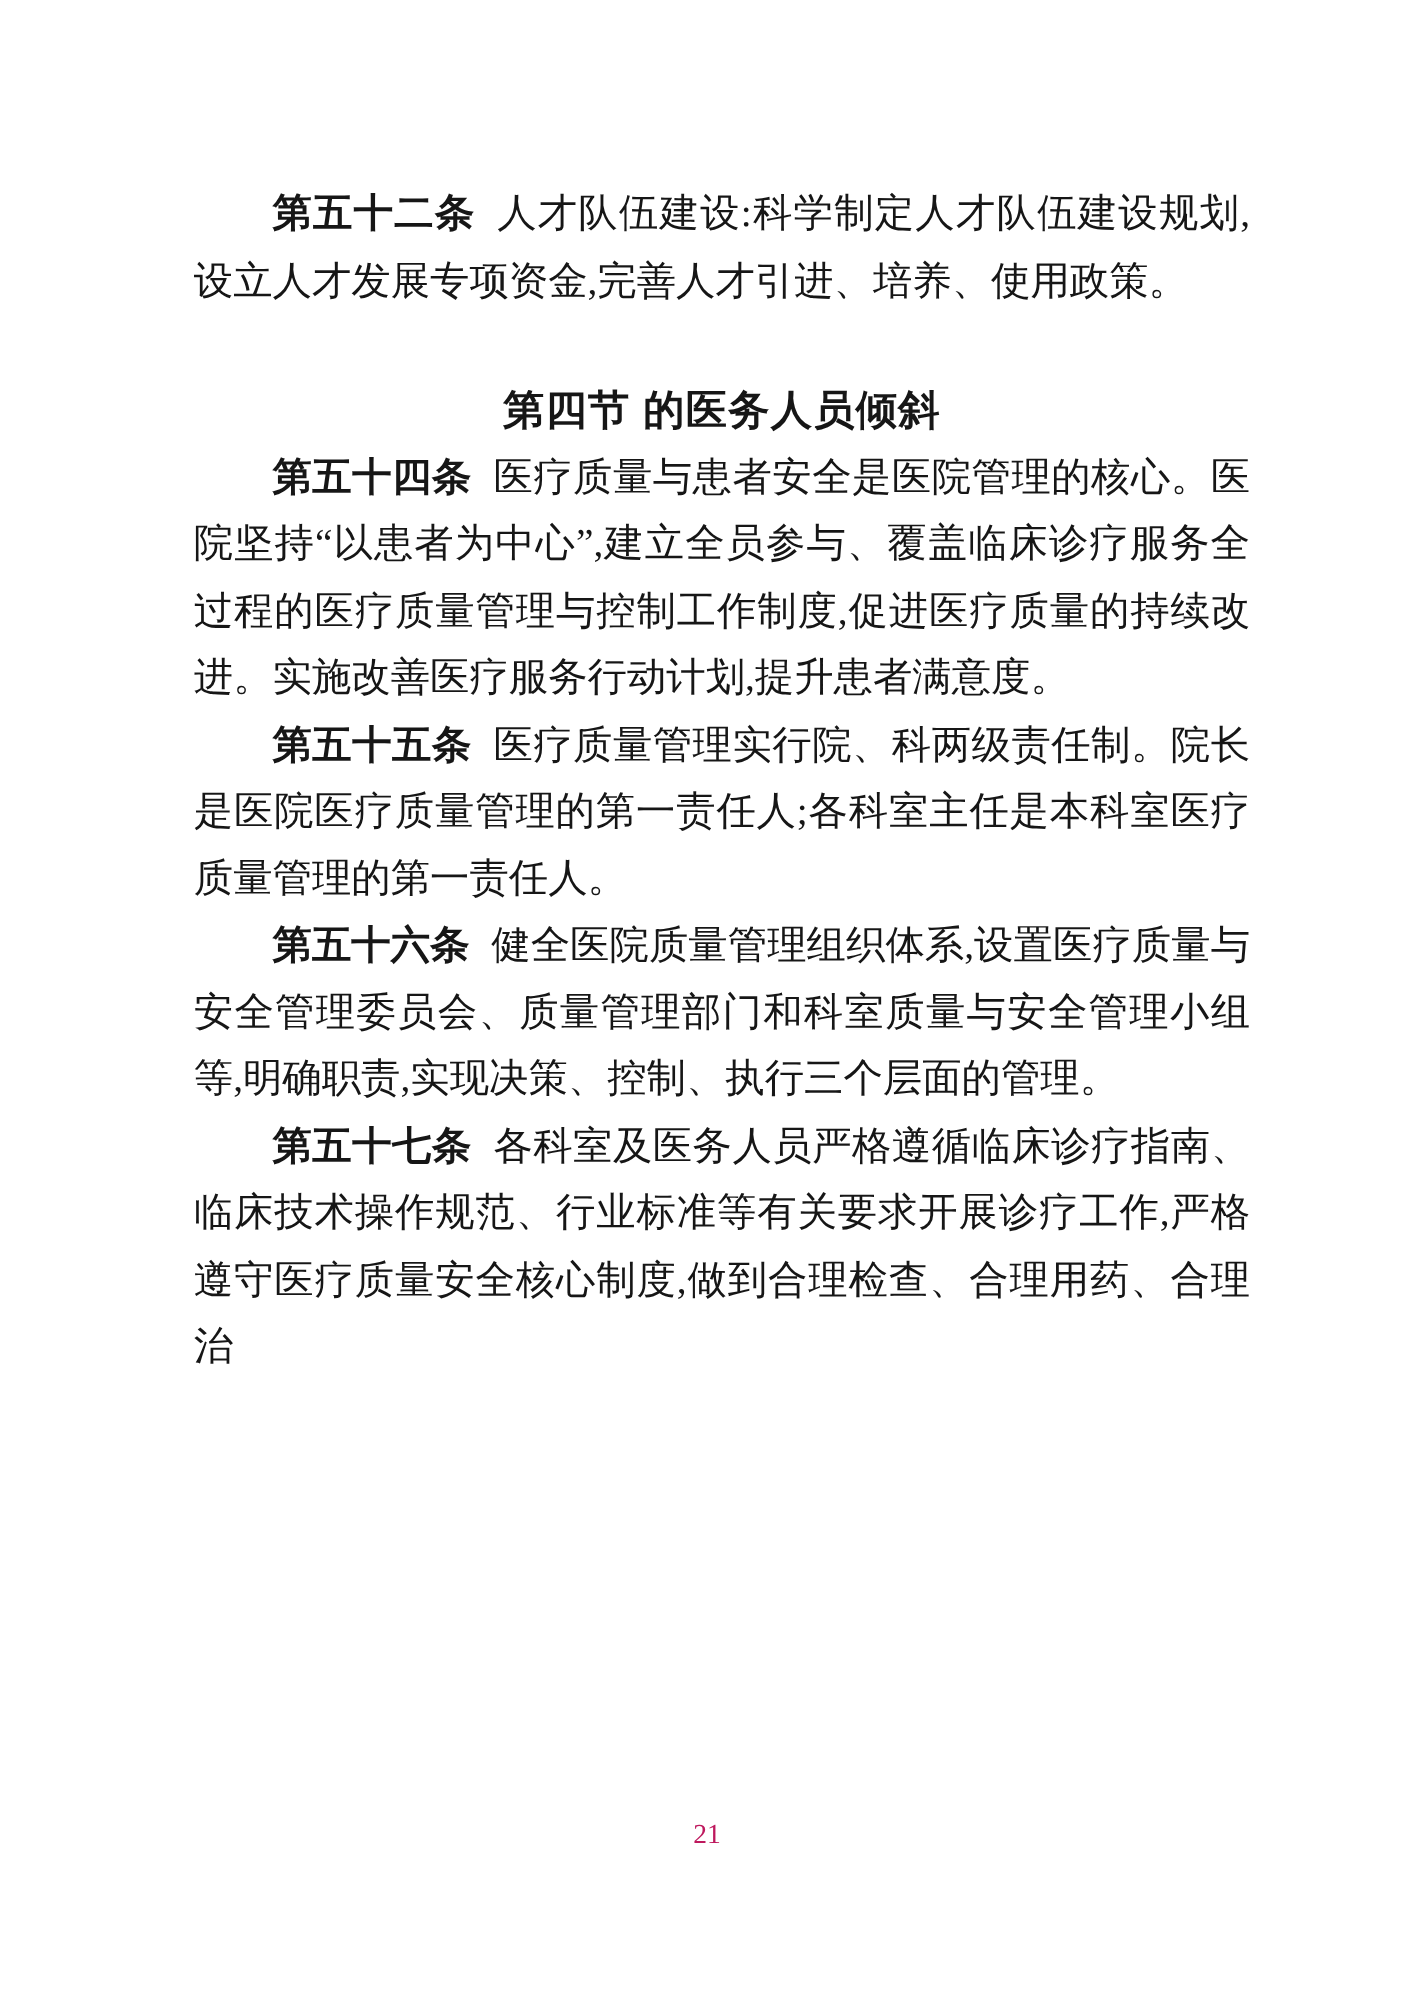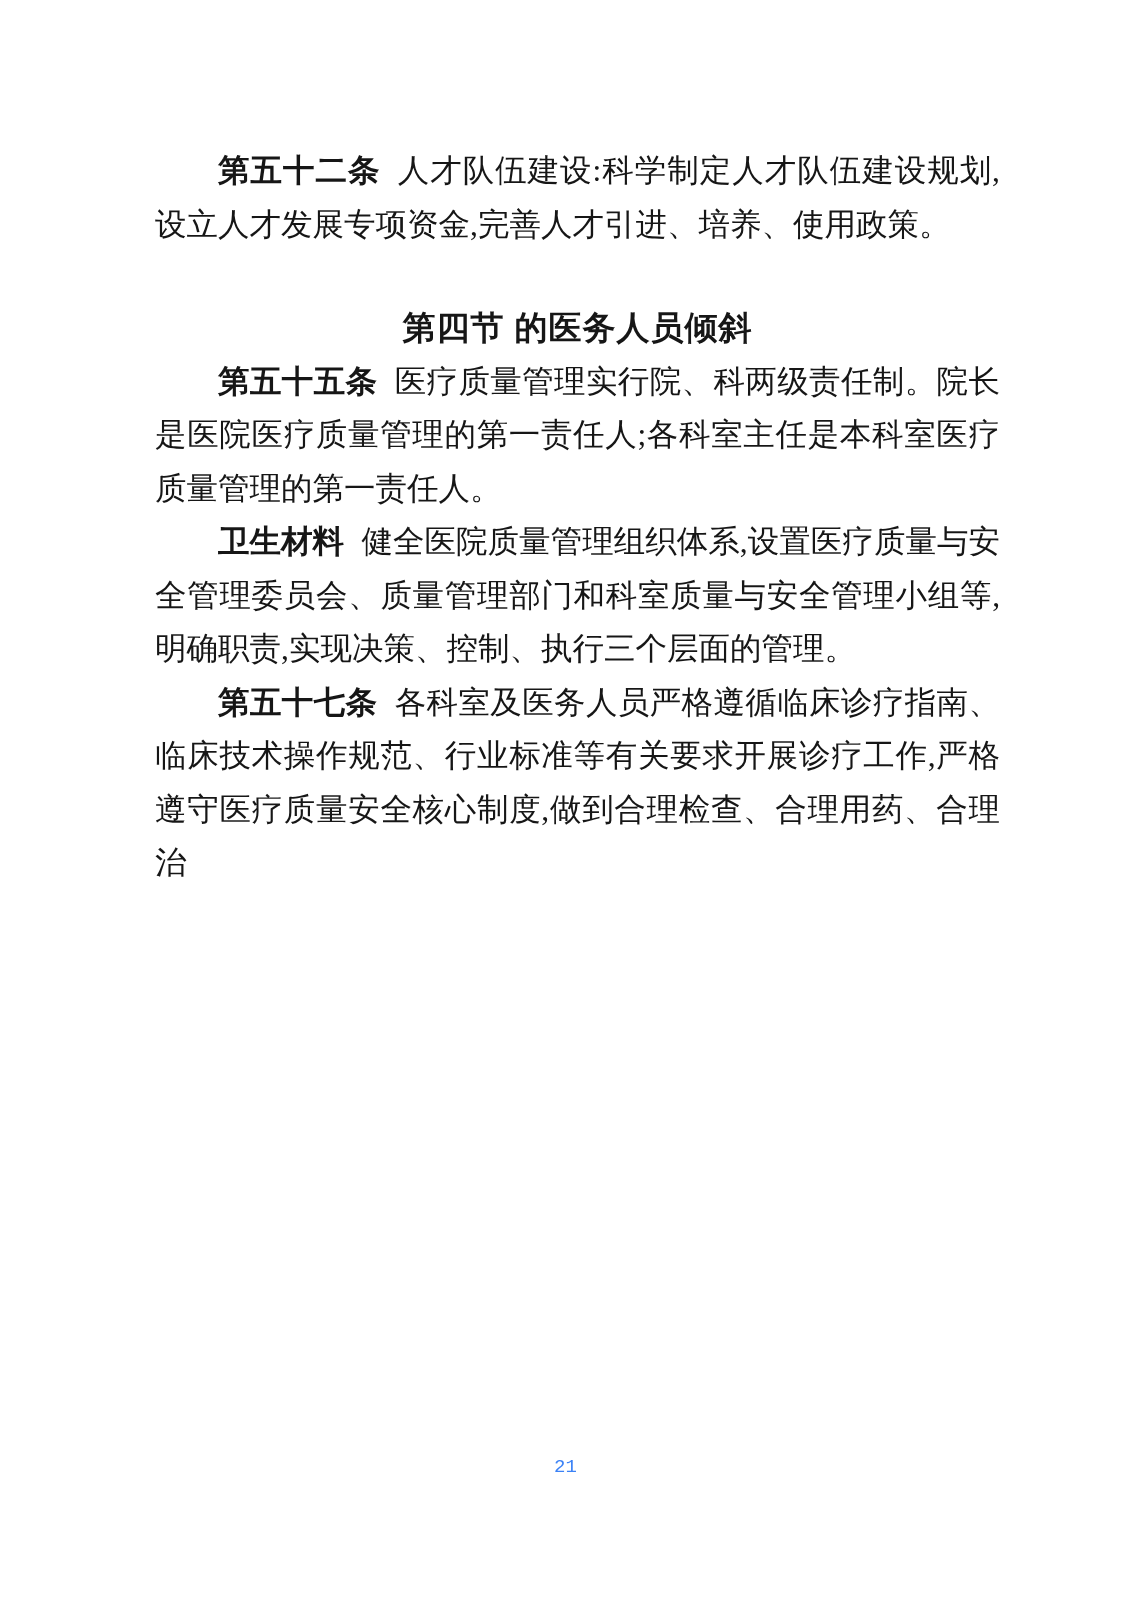--- a/index.html
+++ b/index.html
@@ -50,33 +50,34 @@
     letter-spacing: 1px;
   }
   .page-footer {
     position: absolute;
     left: 0;
     right: 0;
     top: 1452px;
     text-align: center;
   }
   .page-number {
-    font-size: 19px;
+    font-size: 22px;
     line-height: 30px;
-    color: #3b82f6;
-    font-family: Liberation Mono, monospace;
+    color: #be185d;
+    font-family: Liberation Serif, serif;
   }
 </style>
 </head>
 <body>
 
 <main class="page">
   <section class="text-block" id="doc-body">
       <p class="para indent"><b class="article-term">第五十二条</b>人才队伍建设:科学制定人才队伍建设规划,设立人才发展专项资金,完善人才引进、培养、使用政策。</p>
       <h2 class="section-heading">第四节 的医务人员倾斜</h2>
+      <p class="para indent"><b class="article-term">第五十四条</b>医疗质量与患者安全是医院管理的核心。医院坚持“以患者为中心”,建立全员参与、覆盖临床诊疗服务全过程的医疗质量管理与控制工作制度,促进医疗质量的持续改进。实施改善医疗服务行动计划,提升患者满意度。</p>
       <p class="para indent"><b class="article-term">第五十五条</b>医疗质量管理实行院、科两级责任制。院长是医院医疗质量管理的第一责任人;各科室主任是本科室医疗质量管理的第一责任人。</p>
-      <p class="para indent"><b class="article-term">卫生材料</b>健全医院质量管理组织体系,设置医疗质量与安全管理委员会、质量管理部门和科室质量与安全管理小组等,明确职责,实现决策、控制、执行三个层面的管理。</p>
+      <p class="para indent"><b class="article-term">第五十六条</b>健全医院质量管理组织体系,设置医疗质量与安全管理委员会、质量管理部门和科室质量与安全管理小组等,明确职责,实现决策、控制、执行三个层面的管理。</p>
       <p class="para indent"><b class="article-term">第五十七条</b>各科室及医务人员严格遵循临床诊疗指南、临床技术操作规范、行业标准等有关要求开展诊疗工作,严格遵守医疗质量安全核心制度,做到合理检查、合理用药、合理治</p>
     </section>
   <footer class="page-footer">
     <span class="page-number">21</span>
   </footer>
 </main>
 
 </body></html>

